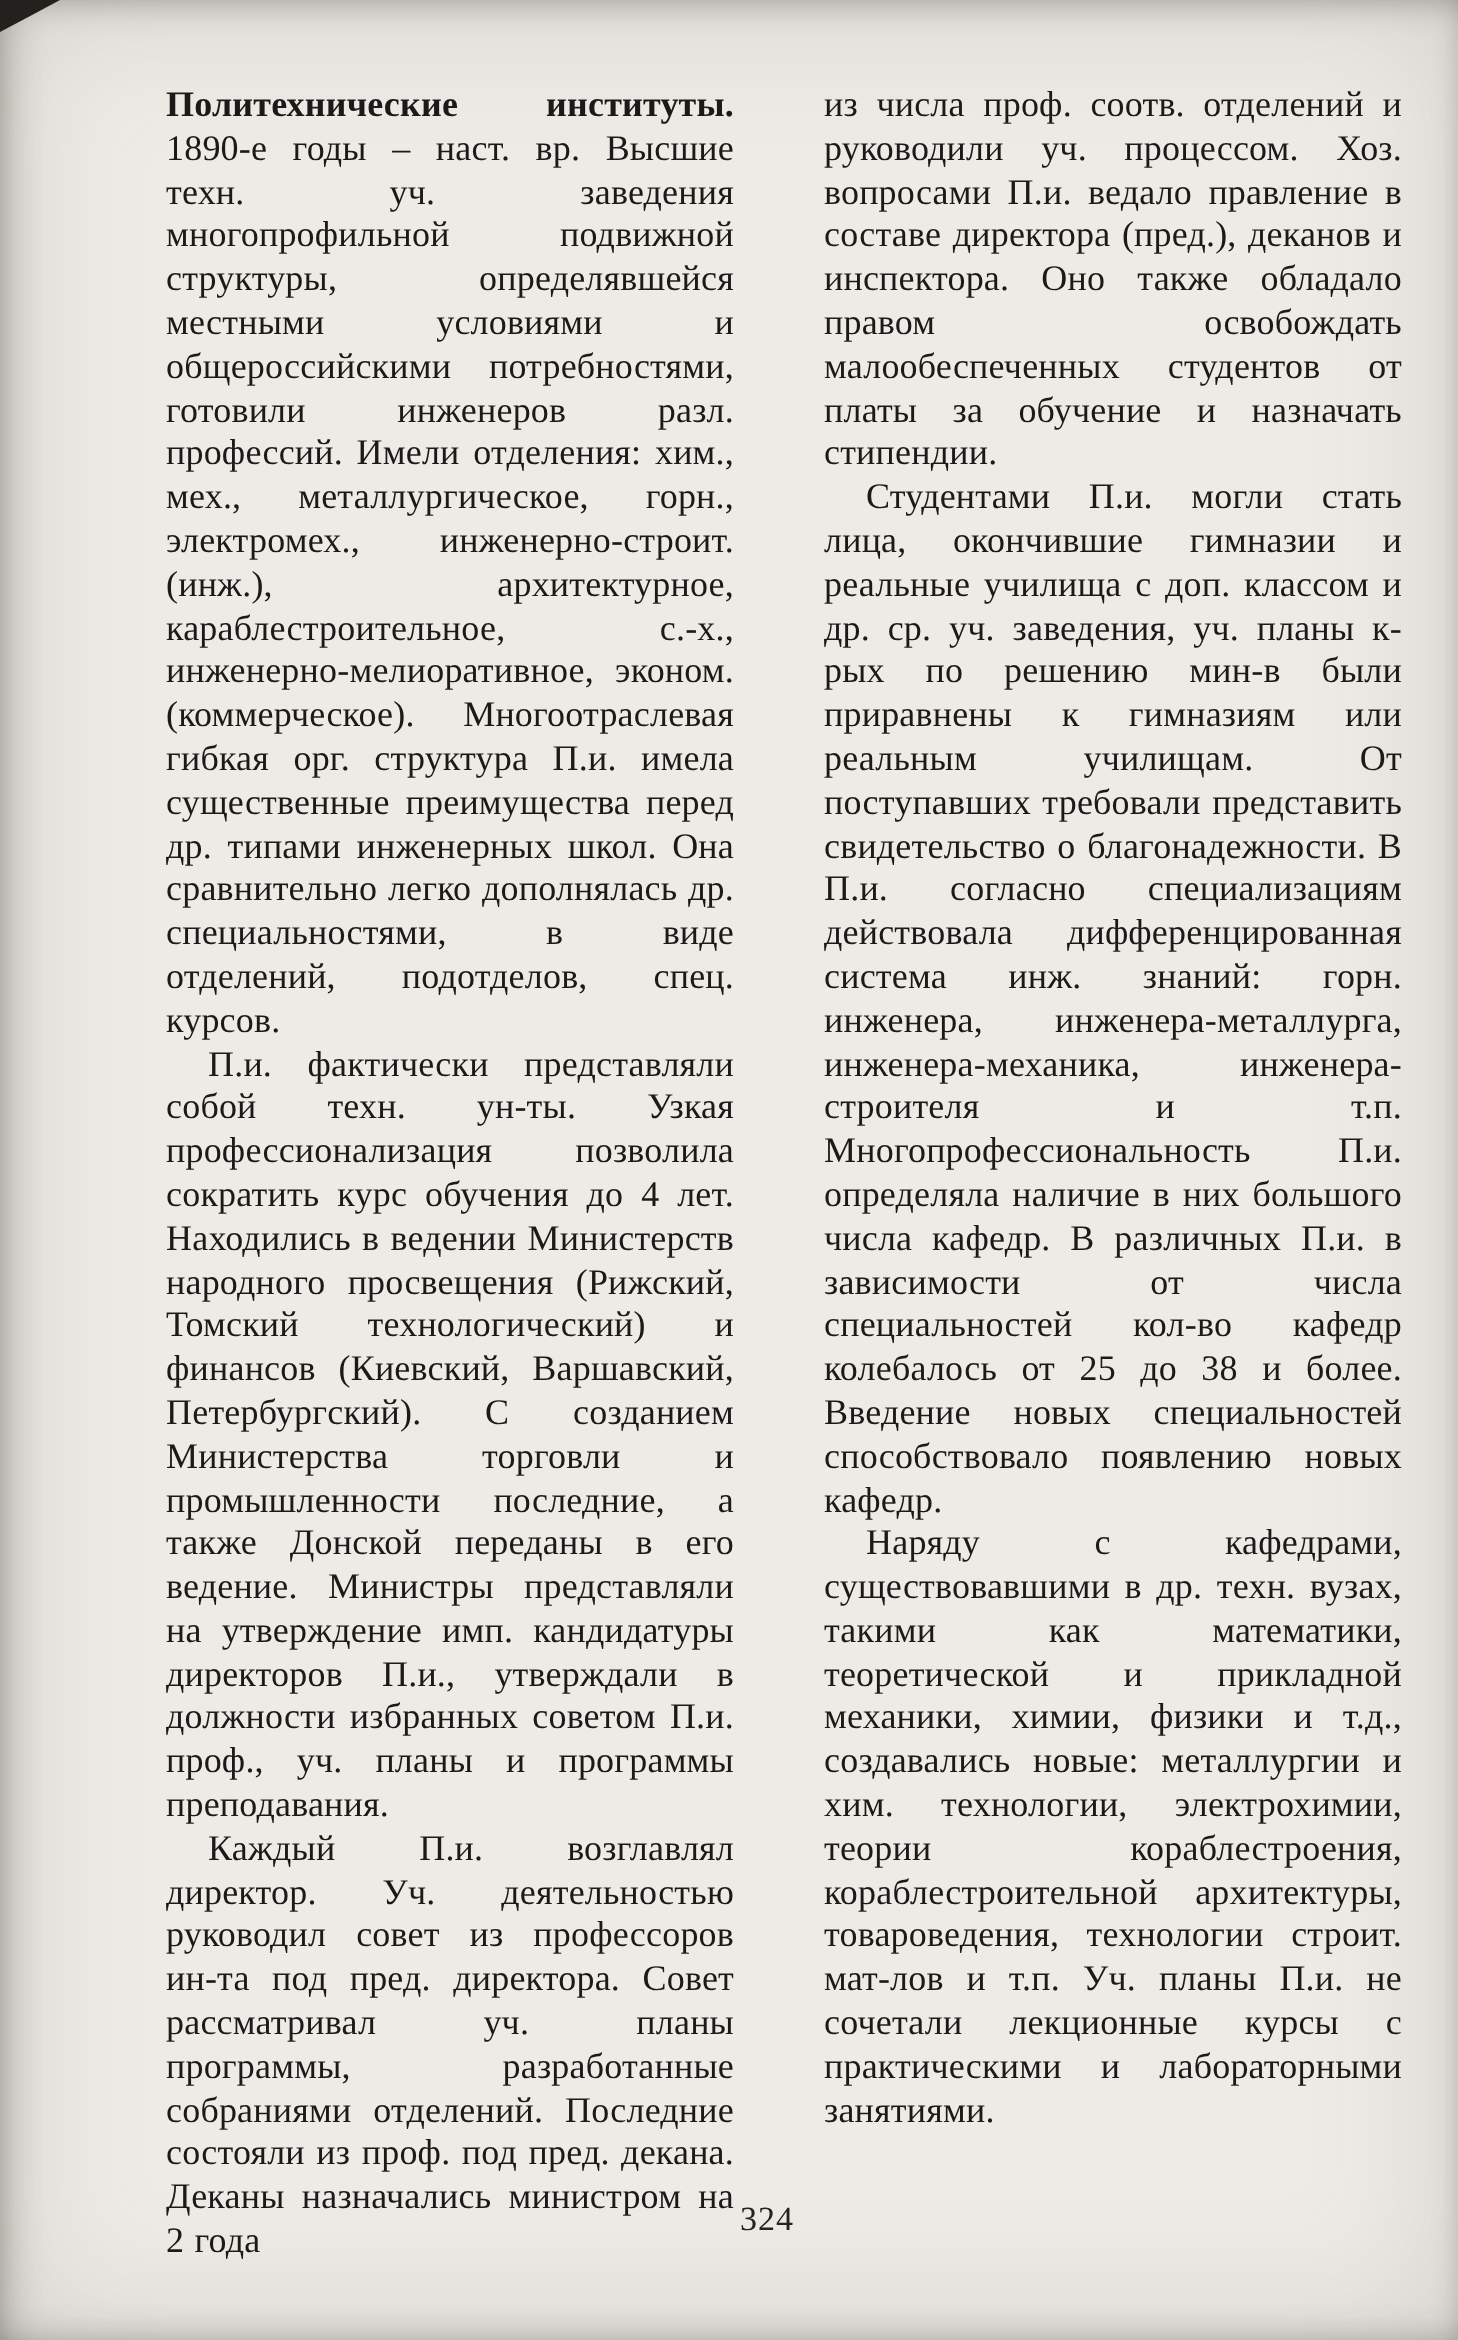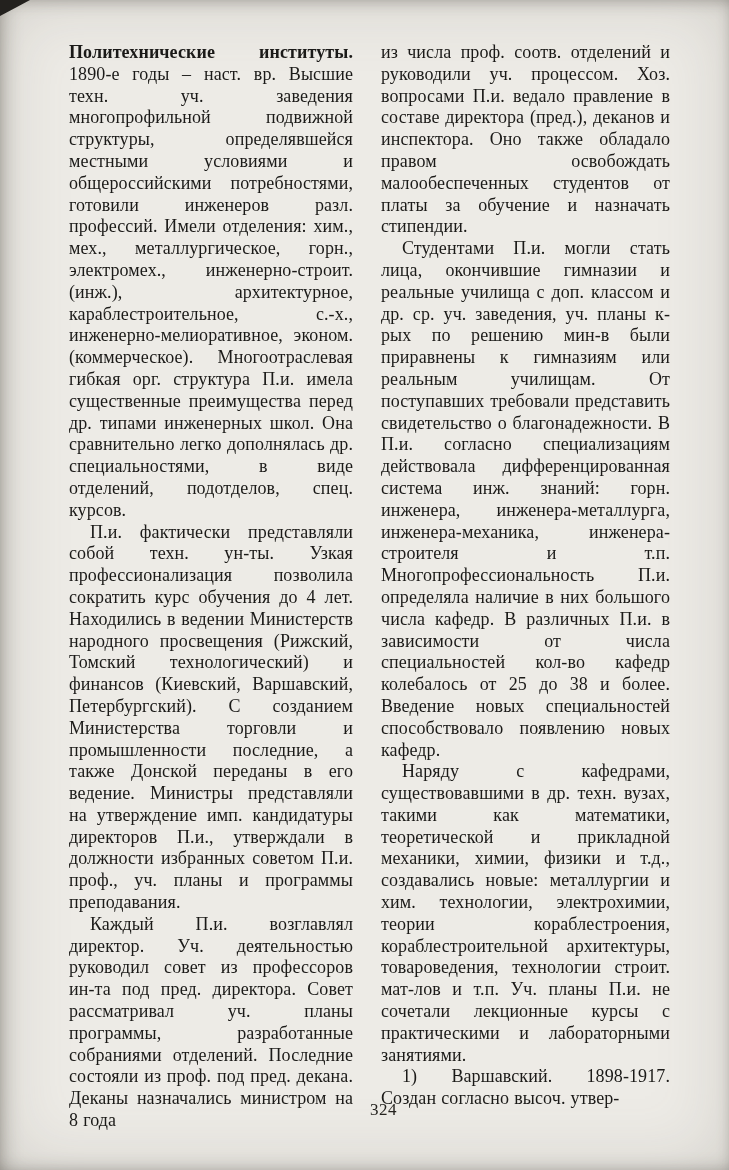--- a/index.html
+++ b/index.html
@@ -28,23 +28,23 @@
     top: 0;
     left: 0;
     width: 30px;
     height: 16px;
     background: #23211e;
     clip-path: polygon(0 0, 100% 0, 55% 45%, 0 100%);
   }
   .text-block {
     position: absolute;
     top: 42px;
-    left: 69px;
+    left: 83px;
     display: flex;
-    gap: 28px;
+    gap: 45px;
   }
   .col {
     text-align: justify;
     font-size: 18px;
     line-height: 21.8px;
     letter-spacing: 0.1px;
     word-spacing: 0.5px;
   }
   .col-left  { width: 284px; }
   .col-right { width: 289px; }
@@ -72,24 +72,23 @@
 </head>
 <body>
 
 <div class="scan">
   <div class="corner-mark"></div>
 
   <div class="text-block">
     <div class="col col-left">
         <p class="para"><span class="b">Политехнические институты.</span><span> 1890-е годы – наст. вр. Высшие техн. уч. заведения многопрофильной подвижной структуры, определявшейся местными условиями и общероссийскими потребностями, готовили инженеров разл. профессий. Имели отделения: хим., мех., металлургическое, горн., электромех., инженерно-строит. (инж.), архитектурное, караблестроительное, с.-х., инженерно-мелиоративное, эконом. (коммерческое). Многоотраслевая гибкая орг. структура П.и. имела существенные преимущества перед др. типами инженерных школ. Она сравнительно легко дополнялась др. специальностями, в виде отделений, подотделов, спец. курсов.</span></p>
         <p class="para indent"><span>П.и. фактически представляли собой техн. ун-ты. Узкая профессионализация позволила сократить курс обучения до 4 лет. Находились в ведении </span><span class="i">Министерств народного просвещения</span><span> (Рижский, Томский технологический) и </span><span class="i">финансов</span><span> (Киевский, Варшавский, Петербургский). С созданием </span><span class="i">Министерства торговли и промышленности</span><span> последние, а также Донской переданы в его ведение. Министры представляли на утверждение имп. кандидатуры директоров П.и., утверждали в должности избранных советом П.и. проф., уч. планы и программы преподавания.</span></p>
-        <p class="para indent"><span>Каждый П.и. возглавлял директор. Уч. деятельностью руководил совет из профессоров ин-та под пред. директора. Совет рассматривал уч. планы программы, разработанные собраниями отделений. Последние состояли из проф. под пред. декана. Деканы назначались министром на 8 года</span></p>
+        <p class="para indent"><span>Каждый П.и. возглавлял директор. Уч. деятельностью руководил совет из профессоров ин-та под пред. директора. Совет рассматривал уч. планы программы, разработанные собраниями отделений. Последние состояли из проф. под пред. декана. Деканы назначались министром на 2 года</span></p>
       </div>
     <div class="col col-right">
         <p class="para"><span>из числа проф. соотв. отделений и руководили уч. процессом. Хоз. вопросами П.и. ведало правление в составе директора (пред.), деканов и инспектора. Оно также обладало правом освобождать малообеспеченных студентов от платы за обучение и назначать стипендии.</span></p>
         <p class="para indent"><span>Студентами П.и. могли стать лица, окончившие </span><span class="i">гимназии</span><span> и </span><span class="i">реальные училища</span><span> с доп. классом и др. ср. уч. заведения, уч. планы к-рых по решению мин-в были приравнены к гимназиям или реальным училищам. От поступавших требовали представить свидетельство о благонадежности. В П.и. согласно специализациям действовала дифференцированная система инж. знаний: горн. инженера, инженера-металлурга, инженера-механика, инженера-строителя и т.п. Многопрофессиональность П.и. определяла наличие в них большого числа кафедр. В различных П.и. в зависимости от числа специальностей кол-во кафедр колебалось от 25 до 38 и более. Введение новых специальностей способствовало появлению новых кафедр.</span></p>
         <p class="para indent"><span>Наряду с кафедрами, существовавшими в др. техн. вузах, такими как математики, теоретической и прикладной механики, химии, физики и т.д., создавались новые: металлургии и хим. технологии, электрохимии, теории кораблестроения, кораблестроительной архитектуры, товароведения, технологии строит. мат-лов и т.п. Уч. планы П.и. не сочетали лекционные курсы с практическими и лабораторными занятиями.</span></p>
-        <p class="para indent"><span>1) Варшавский. 1898-1917. Создан согласно высоч. утвер-</span></p>
       </div>
   </div>
 
   <div class="page-number">324</div>
 </div>
 
 </body></html>

